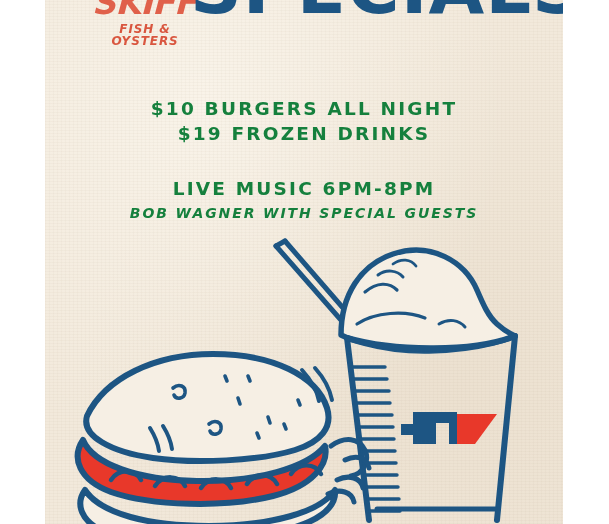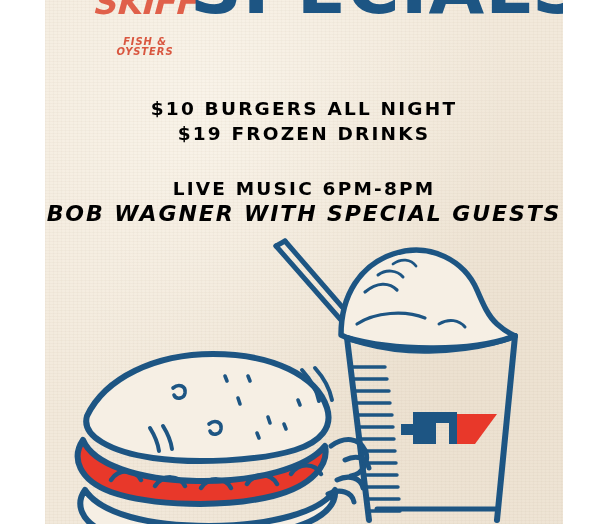--- a/index.html
+++ b/index.html
@@ -67,25 +67,25 @@
     font-family: "DejaVu Sans", sans-serif;
     font-weight: 700;
     font-style: italic;
     font-size: 33px;
     letter-spacing: -0.5px;
     color: #e0604a;
     transform: skewX(-4deg);
   }
   .brand-tagline {
     display: block;
-    margin-top: 18px;
+    margin-top: 4px;
     font-family: "DejaVu Sans", sans-serif;
     font-weight: 700;
     font-style: italic;
-    font-size: 10px;
+    font-size: 12px;
     letter-spacing: 0.9px;
     color: #d9563f;
   }
 
   .specials-word {
     position: absolute;
     left: 145px;
     top: -48px;
     font-family: "DejaVu Sans", sans-serif;
     font-weight: 700;
@@ -96,36 +96,36 @@
     line-height: 1;
   }
 
   
   .copy {
     position: absolute;
     left: 0;
     top: 96px;
     width: 518px;
     text-align: center;
-    color: #000000;
+    color: #15803d;
   }
   .copy-line {
     font-family: "DejaVu Sans", sans-serif;
     font-weight: 700;
     font-size: 18.5px;
     letter-spacing: 2.2px;
     line-height: 25px;
     white-space: nowrap;
   }
   .copy-block-2 {
     margin-top: 30px;
   }
   .copy-line.italic {
     font-style: italic;
-    font-size: 22px;
+    font-size: 14px;
     letter-spacing: 1.9px;
   }
 
   
   .illustration {
     position: absolute;
     left: 0;
     top: 228px;
     width: 518px;
     height: 296px;

